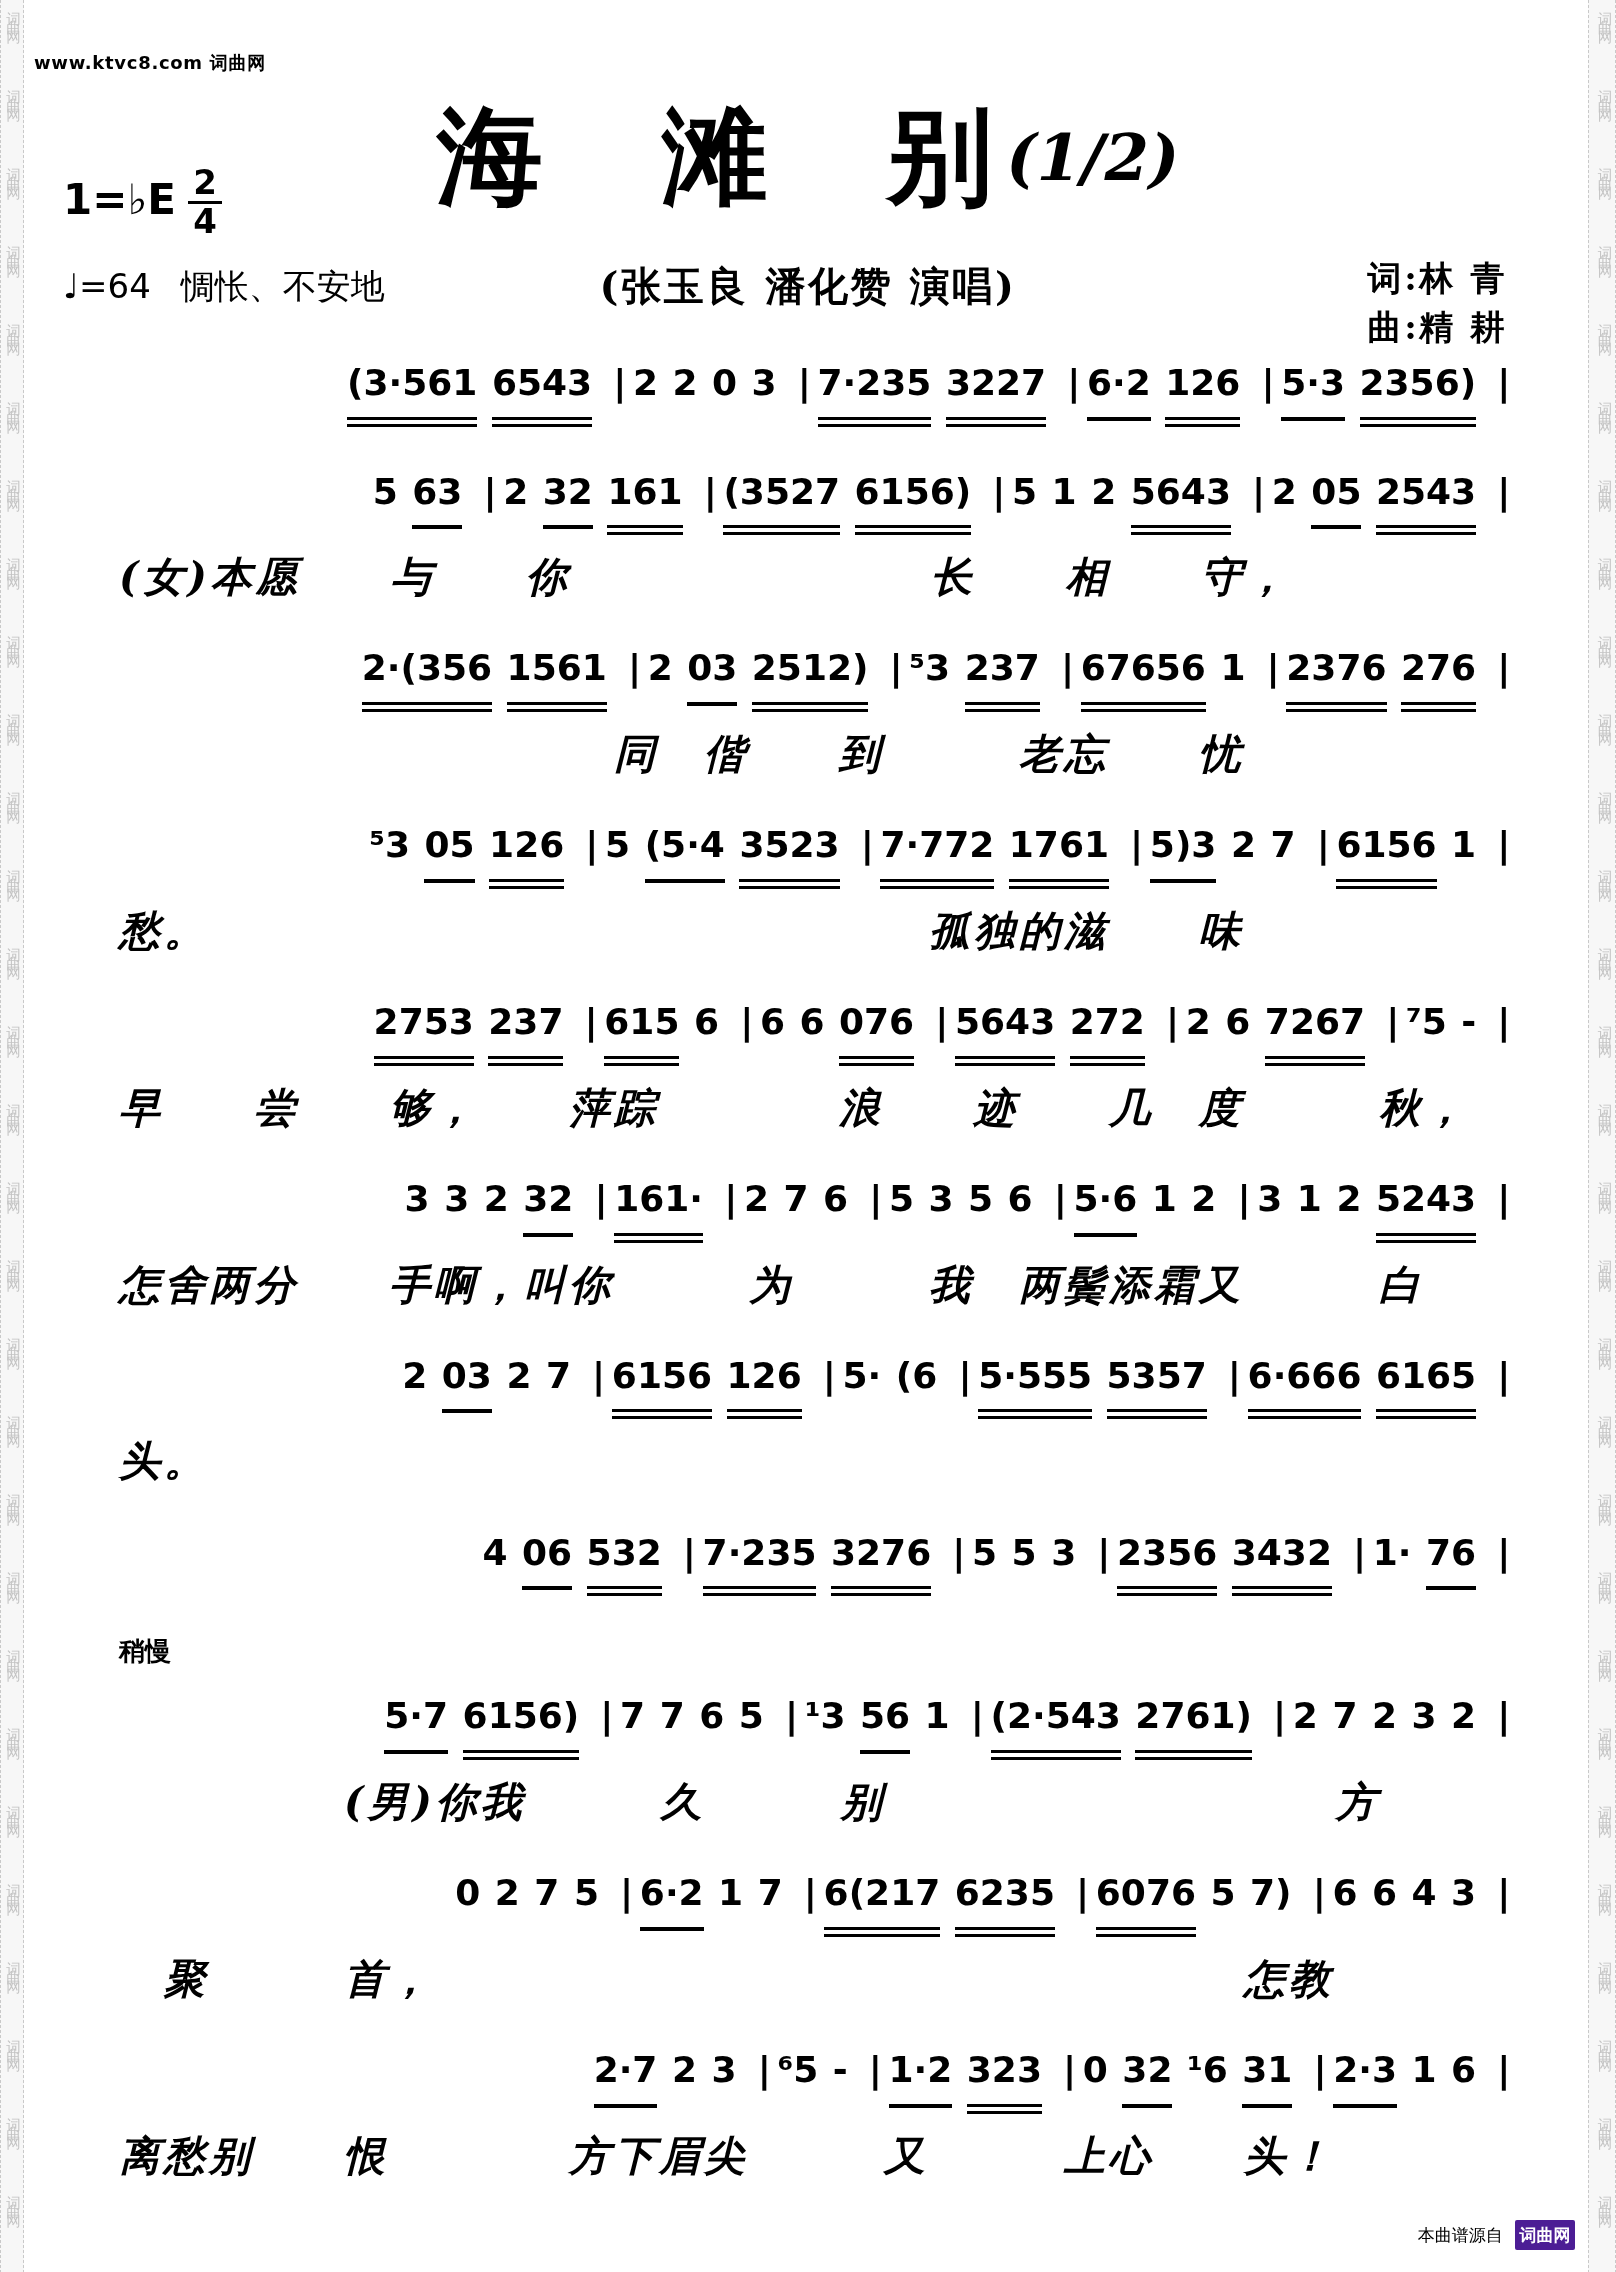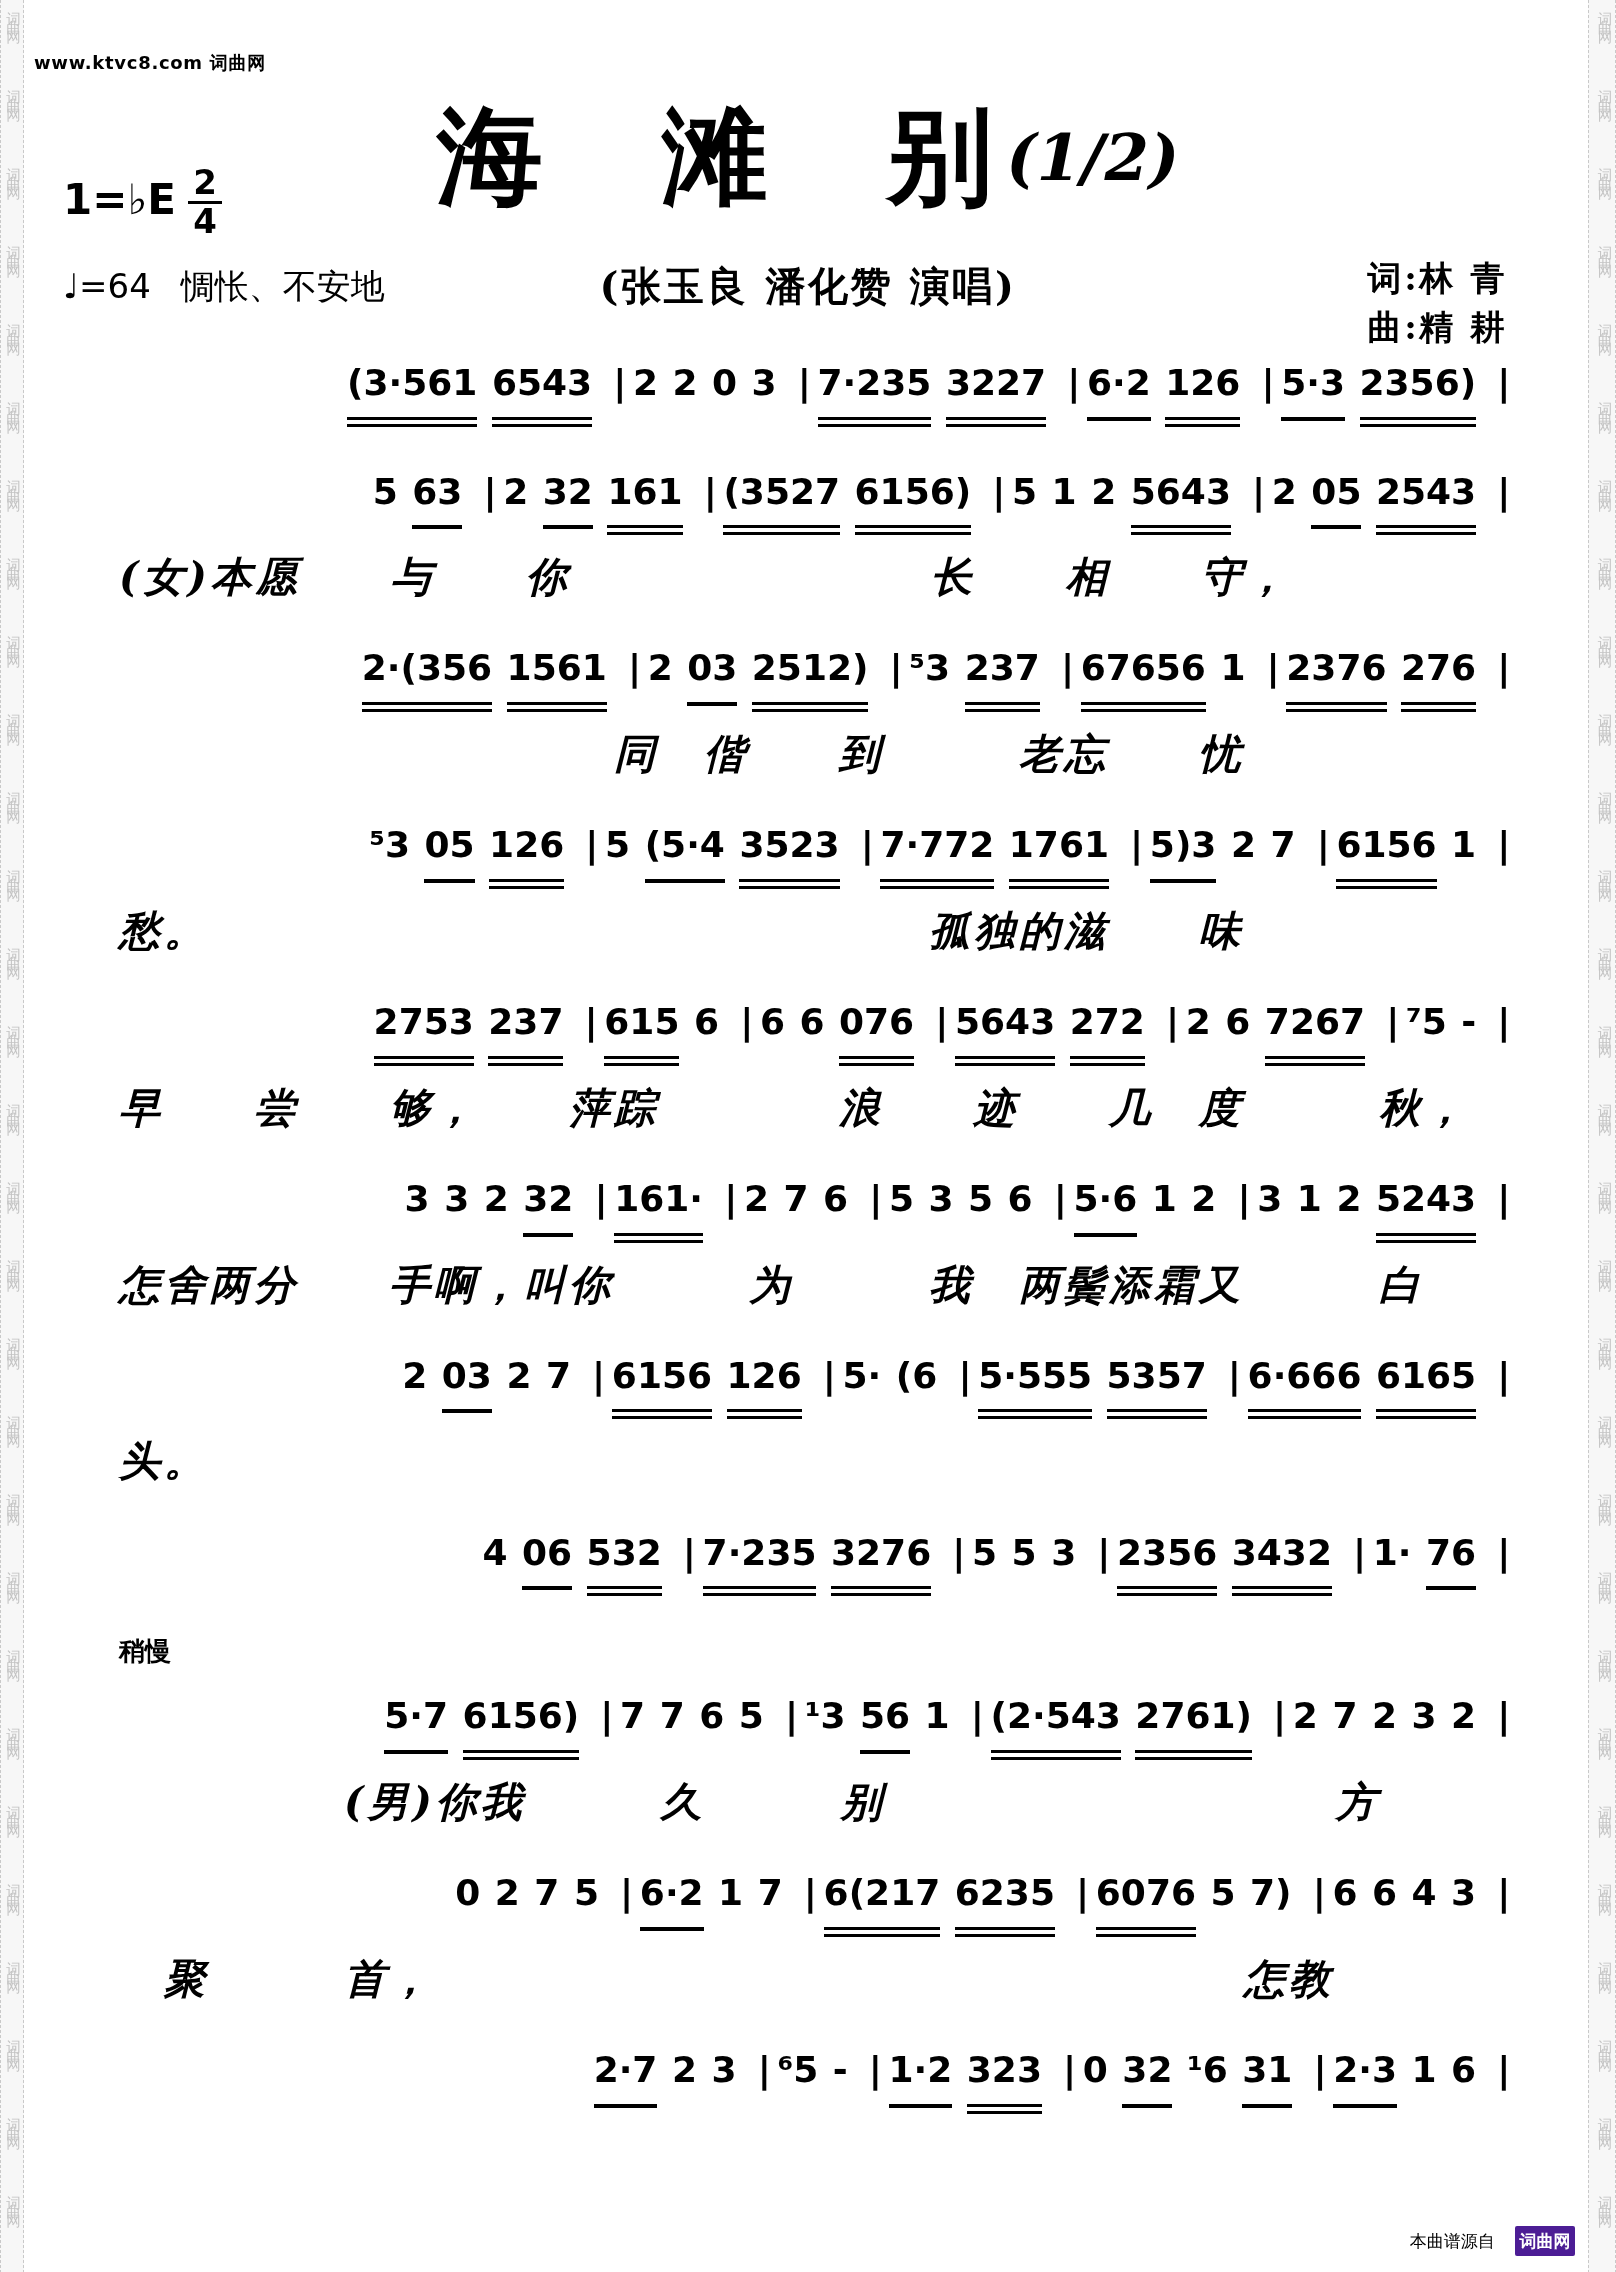--- a/index.html
+++ b/index.html
@@ -85,22 +85,22 @@
   .notes .bar{margin:0 6.6px;padding-bottom:0;}
   .system:nth-child(2) .notes{margin-left:63px;}
   .lyrics{
     font-family:"DejaVu Serif","Liberation Serif",serif;
     font-style:italic;font-weight:bold;
     font-size:41px;line-height:1.25;white-space:pre;
     letter-spacing:4px;
   }
   
   .footer{
-    position:absolute;right:41px;bottom:17px;
-    display:flex;align-items:center;gap:20px;
+    position:absolute;right:41px;bottom:23px;
+    display:flex;align-items:center;gap:12px;
     font-size:17px;
   }
   .badge{
     color:#fff;font-weight:bold;font-size:17px;
     padding:3.3px 4.6px;border-radius:2px;
   }
 </style>
 </head>
 <body>
 
@@ -168,20 +168,21 @@
         <div class="mark">稍慢</div>
         <div class="notes"><span class="beam1">5·7</span><span class="beam2">6156)</span><span class="bar">|</span><span>7</span><span>7</span><span>6</span><span>5</span><span class="bar">|</span><span>¹3</span><span class="beam1">56</span><span>1</span><span class="bar">|</span><span class="beam2">(2·543</span><span class="beam2">2761)</span><span class="bar">|</span><span>2</span><span>7</span><span>2</span><span>3</span><span>2</span><span class="bar">|</span></div>
         <div class="lyrics">　　　　　(男)你我　　　久　　　别　　　　　　　　　　方</div>
       </div>
       <div class="system">
         <div class="notes"><span>0</span><span>2</span><span>7</span><span>5</span><span class="bar">|</span><span class="beam1">6·2</span><span>1</span><span>7</span><span class="bar">|</span><span class="beam2">6(217</span><span class="beam2">6235</span><span class="bar">|</span><span class="beam2">6076</span><span>5</span><span>7)</span><span class="bar">|</span><span>6</span><span>6</span><span>4</span><span>3</span><span class="bar">|</span></div>
         <div class="lyrics">　聚　　　首，　　　　　　　　　　　　　　　　　　怎教</div>
       </div>
       <div class="system">
         <div class="notes"><span class="beam1">2·7</span><span>2</span><span>3</span><span class="bar">|</span><span>⁶5</span><span>-</span><span class="bar">|</span><span class="beam1">1·2</span><span class="beam2">323</span><span class="bar">|</span><span>0</span><span class="beam1">32</span><span>¹6</span><span class="beam1">31</span><span class="bar">|</span><span class="beam1">2·3</span><span>1</span><span>6</span><span class="bar">|</span></div>
+        <div class="lyrics">离愁别　　恨　　　　方下眉尖　　　又　　　上心　　头！</div>
       </div>
     </div>
 
   <div class="footer">
     <span>本曲谱源自</span>
     <span class="badge" style="background: #4c1d95;">词曲网</span>
   </div>
 
 </div>
 

